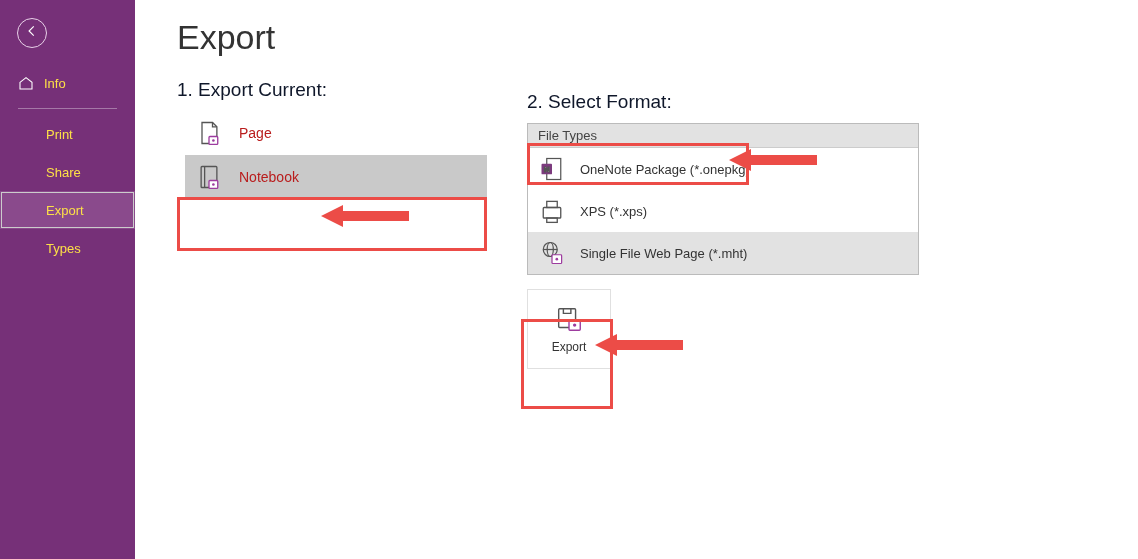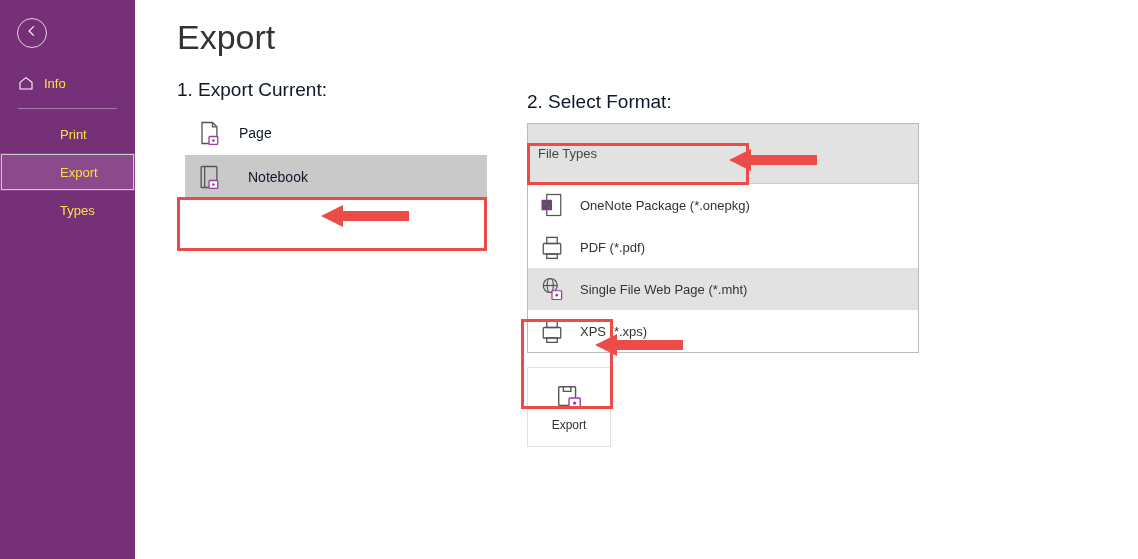--- a/index.html
+++ b/index.html
@@ -2,36 +2,36 @@
 <html><head>
 <meta charset="utf-8">
 <style>
 * { box-sizing: border-box; margin: 0; padding: 0; }
 body { font-family: "Segoe UI", Arial, sans-serif; background: #fff; width: 1138px; height: 559px; overflow: hidden; display: flex; }
 .sidebar { width: 135px; height: 559px; background: #763078; color: #fde047; display: flex; flex-direction: column; padding-top: 18px; }
 .back-btn { width: 30px; height: 30px; border: 1.5px solid #e8d1e8; border-radius: 50%; display: flex; align-items: center; justify-content: center; margin-left: 17px; margin-bottom: 16px; cursor: pointer; }
 .back-btn svg { width: 14px; height: 14px; }
 .side-item { display: flex; align-items: center; height: 38px; padding-left: 18px; font-size: 13px; cursor: pointer; }
 .side-item .ic { width: 16px; height: 16px; margin-right: 10px; display: inline-flex; align-items: center; justify-content: center; }
-.side-item.plain { padding-left: 60px; text-align: right; }
+.side-item.plain { padding-left: 46px; text-align: right; }
 .side-divider { height: 1px; background: rgba(255,255,255,0.35); margin: 6px 18px 6px 18px; }
 .side-item.active { background: #8a4a8c; outline: 1px solid #ccc; outline-offset: -2px; }
 .content { flex: 1; padding: 18px 30px 0 42px; position: relative; }
 .page-title { font-size: 34px; font-weight: 300; color: #333; margin-bottom: 22px; }
 .columns { display: flex; gap: 40px; }
 .col { position: relative; }
 .col1 { width: 310px; }
 .col2 { width: 392px; margin-top: 12px; }
 .section-head { color: #0f172a; font-size: 19px; font-weight: 400; margin-bottom: 10px; }
 .ex-list { margin-left: 8px; }
-.ex-item { display: flex; align-items: center; height: 44px; padding-left: 10px; cursor: pointer; font-size: 14px; color: #0f172a; position: relative; }
+.ex-item { display: flex; align-items: center; height: 44px; padding-left: 10px; cursor: pointer; font-size: 14px; color: #b91c1c; position: relative; }
 .ex-item .pic { width: 28px; height: 28px; margin-right: 16px; display:inline-flex; align-items:center; justify-content:center; }
-.ex-item.selected { background: #c9c9c9; gap: 9px; }
+.ex-item.selected { background: #c9c9c9; }
 .format-box { border: 1px solid #bbb; }
-.format-head { background: #e2e2e2; padding: 22px 10px; font-size: 13px; color: #444; border-bottom: 1px solid #ccc; }
+.format-head { background: #e2e2e2; padding: 4px 10px; font-size: 13px; color: #444; border-bottom: 1px solid #ccc; }
 .format-item { display: flex; align-items: center; height: 42px; padding-left: 10px; font-size: 13px; color: #333; cursor: pointer; }
 .format-item .pic { width: 28px; height: 28px; margin-right: 14px; display:inline-flex; align-items:center; justify-content:center; }
 .format-item.default { background: #e2e2e2; }
 .export-run { width: 84px; height: 80px; background:#fff; border:1px solid #e0e0e0; display:flex; flex-direction:column; align-items:center; justify-content:center; gap:6px; cursor:pointer; margin-top:14px; margin-left:0; font-size:12px; color:#333; }
 .export-run .pic { width:30px; height:30px; display:inline-flex; align-items:center; justify-content:center; }
 
 .highlight-box { position:absolute; border:3px solid #ec4c47; pointer-events:none; }
 .arrow { position:absolute; pointer-events:none; }
 .arrow svg { display:block; }
 </style>
@@ -50,20 +50,23 @@
     <span class="ic">
       <svg viewBox="0 0 24 24" stroke="#fff" fill="none" stroke-width="1.6">
           <path d="M3 11 L12 4 L21 11 V21 H3 Z"></path>
         </svg>
     </span>
     <span>Info</span>
   </div>
   <div class="side-divider"></div>
   <div class="side-item plain">
     <span>Print</span>
+  </div>
+  <div class="side-item plain">
+    <span>Share</span>
   </div>
   <div class="side-item plain active">
     <span>Export</span>
   </div>
   <div class="side-item plain">
     <span>Types</span>
   </div>
 </div>
 
 <div class="content">
@@ -116,43 +119,33 @@
           <span>OneNote Package (*.onepkg)</span>
         </div>
         <div class="format-item">
           <span class="pic">
             <svg viewBox="0 0 32 32" fill="none" stroke="#555" stroke-width="1.5">
                 <rect x="6" y="12" width="20" height="12" rx="1"></rect>
                 <rect x="10" y="5" width="12" height="7"></rect>
                 <rect x="10" y="24" width="12" height="5"></rect>
               </svg>
           </span>
-          <span>PDF (*.pdf)</span>
+          <span>XPS (*.xps)</span>
         </div>
         <div class="format-item default">
           <span class="pic">
             <svg viewBox="0 0 32 32" fill="none" stroke="#555" stroke-width="1.4">
                 <circle cx="14" cy="12" r="8"></circle>
                 <ellipse cx="14" cy="12" rx="3.5" ry="8"></ellipse>
                 <line x1="6" y1="12" x2="22" y2="12"></line>
                 <rect x="16" y="18" width="11" height="10" rx="1" fill="#fff" stroke="#9d3c9f"></rect>
                 <circle cx="21.5" cy="23" r="1.5" fill="#9d3c9f" stroke="none"></circle>
               </svg>
           </span>
           <span>Single File Web Page (*.mht)</span>
-        </div>
-        <div class="format-item">
-          <span class="pic">
-            <svg viewBox="0 0 32 32" fill="none" stroke="#555" stroke-width="1.5">
-                <rect x="6" y="12" width="20" height="12" rx="1"></rect>
-                <rect x="10" y="5" width="12" height="7"></rect>
-                <rect x="10" y="24" width="12" height="5"></rect>
-              </svg>
-          </span>
-          <span>XPS (*.xps)</span>
         </div>
       </div>
 
       <div class="export-run">
         <span class="pic">
           <svg viewBox="0 0 32 32" fill="none" stroke="#555" stroke-width="1.5">
               <rect x="5" y="5" width="18" height="20" rx="1"></rect>
               <path d="M10 5 V10 H18 V5"></path>
               <rect x="16" y="17" width="12" height="11" rx="1" fill="#fff" stroke="#9d3c9f"></rect>
               <circle cx="22" cy="22.5" r="1.8" fill="#9d3c9f" stroke="none"></circle>

